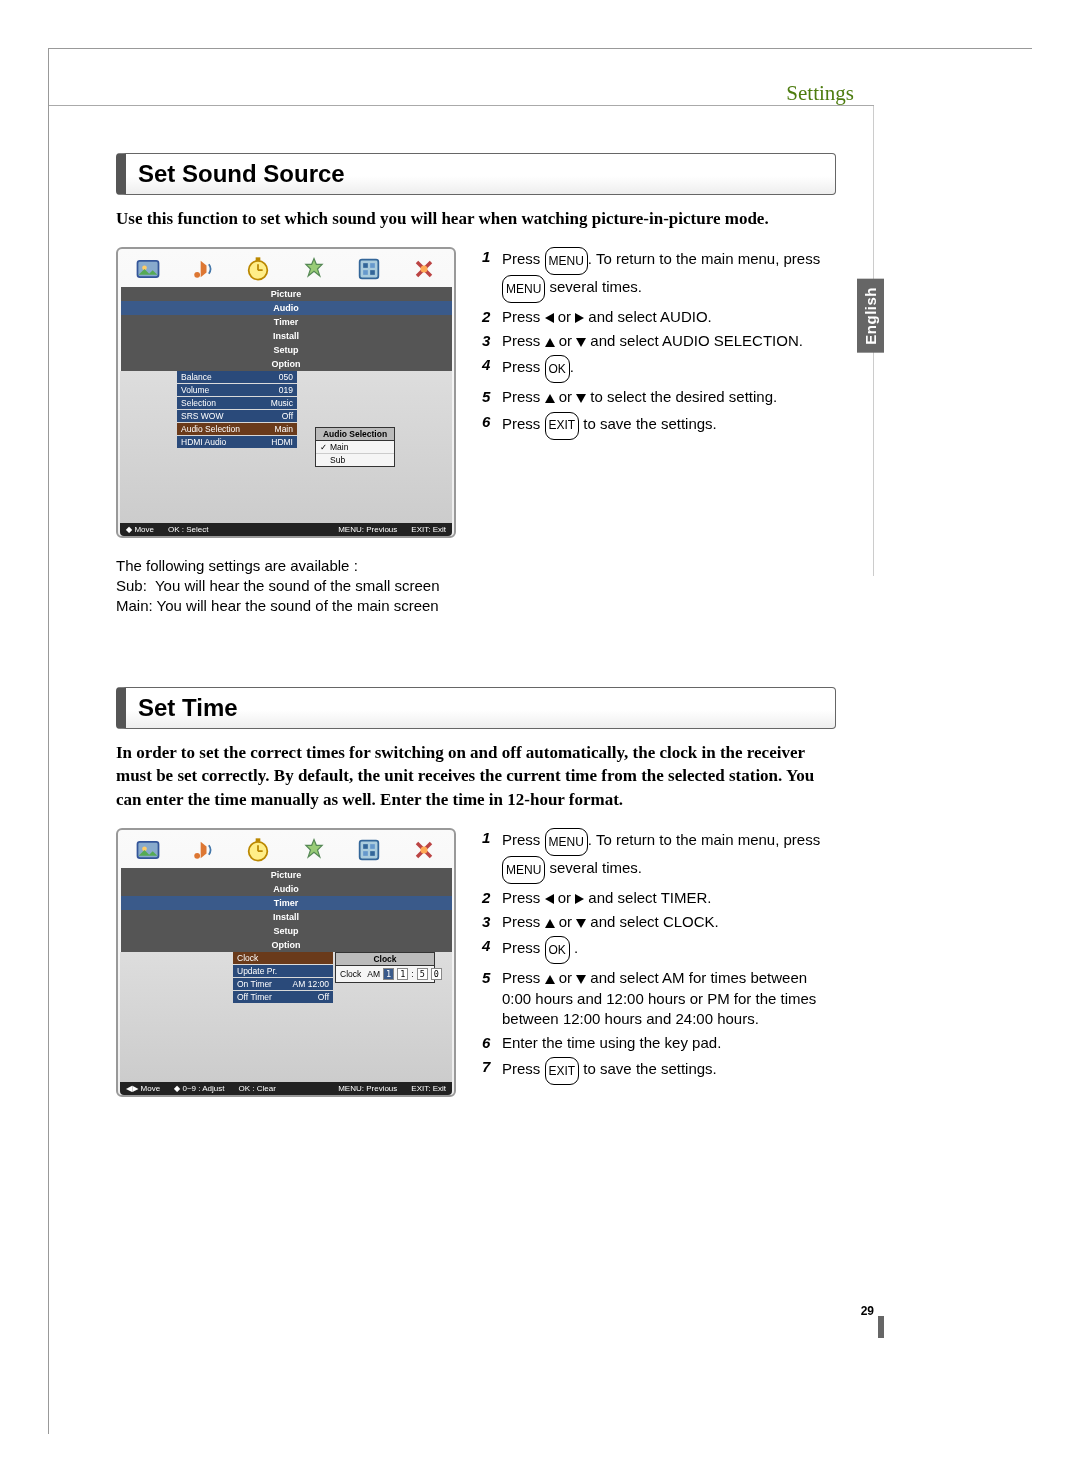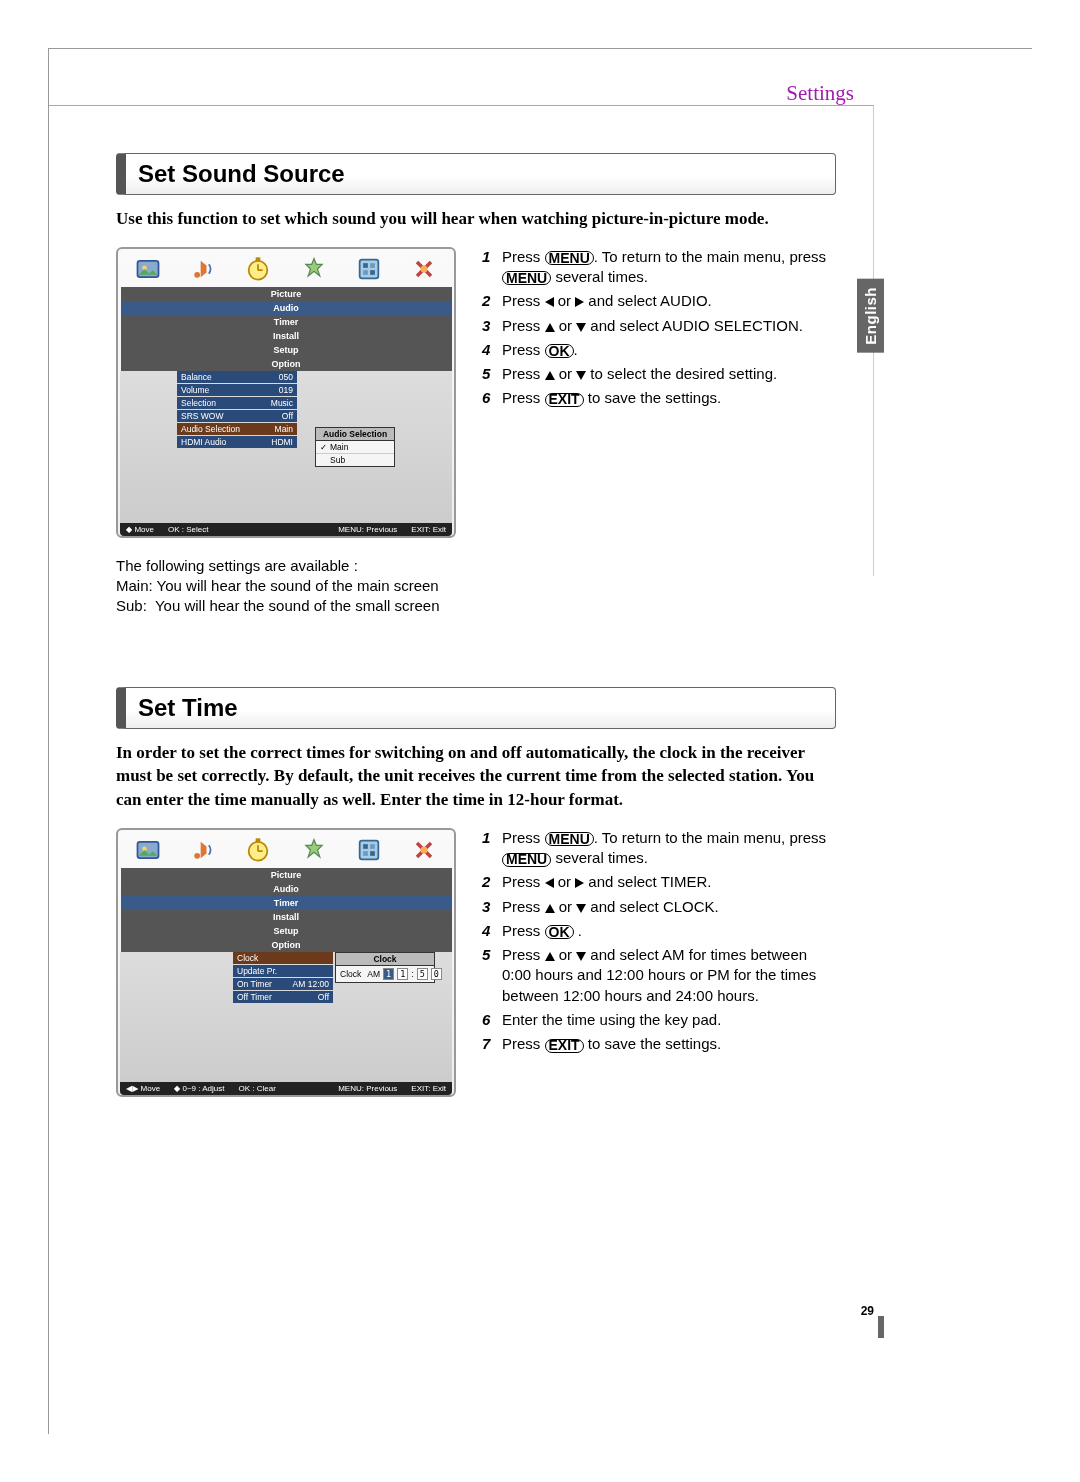--- a/index.html
+++ b/index.html
@@ -26,21 +26,21 @@
     left: 0;
     right: 158px;
     top: 56px;
     border-bottom: 1px solid #aaa;
   }
   .header-title {
     position: absolute;
     right: 178px;
     top: 32px;
     font-size: 21px;
-    color: #a21caf;
+    color: #4d7c0f;
     font-family: Georgia, 'Times New Roman', serif;
   }
   .side-rule {
     position: absolute;
     right: 158px;
     top: 57px;
     height: 470px;
     border-left: 1px solid #ccc;
   }
   .lang-tab {
@@ -183,26 +183,26 @@
   .steps { flex: 1; font-size: 15px; }
   .step-row { display: flex; margin-bottom: 4px; line-height: 1.35; }
   .step-num { width: 20px; font-weight: bold; font-style: italic; flex-shrink: 0; }
   .step-text { flex: 1; }
   .btn-oval {
     display: inline-flex;
     align-items: center;
     justify-content: center;
     border: 1.3px solid #000;
     border-radius: 9px;
-    font-size: 14px;
+    font-size: 12px;
     padding: 0 3px;
     min-width: 22px;
-    height: 14px;
+    height: 28px;
     vertical-align: -1px;
-    font-weight: bold;
+    font-weight: normal;
   }
   .tri { display: inline-block; vertical-align: -1px; }
   .tri-left { border-top: 5px solid transparent; border-bottom: 5px solid transparent; border-right: 9px solid #000; }
   .tri-right { border-top: 5px solid transparent; border-bottom: 5px solid transparent; border-left: 9px solid #000; }
   .tri-up { border-left: 5px solid transparent; border-right: 5px solid transparent; border-bottom: 9px solid #000; }
   .tri-down { border-left: 5px solid transparent; border-right: 5px solid transparent; border-top: 9px solid #000; }
   .avail {
     font-size: 15px;
     margin-top: 18px;
     line-height: 1.35;
@@ -365,22 +365,22 @@
           </div>
         <div class="step-row">
             <span class="step-num">6</span>
             <span class="step-text"><span>Press </span><span class="btn-oval">EXIT</span><span> to save the settings.</span></span>
           </div>
       </div>
     </div>
 
     <div class="avail">
       <div>The following settings are available :</div>
+      <div style="white-space:pre;">Sub:  You will hear the sound of the small screen</div>
       <div>Main: You will hear the sound of the main screen</div>
-      <div style="white-space:pre;">Sub:  You will hear the sound of the small screen</div>
     </div>
 
     <div class="section-gap"></div>
 
     <div class="section-title-box">
       <span class="section-title">Set Time</span>
     </div>
     <div class="intro">In order to set the correct times for switching on and off automatically, the clock in the receiver must be set correctly. By default, the unit receives the current time from the selected station. You can enter the time manually as well. Enter the time in 12-hour format.</div>
 
     <div class="two-col">

